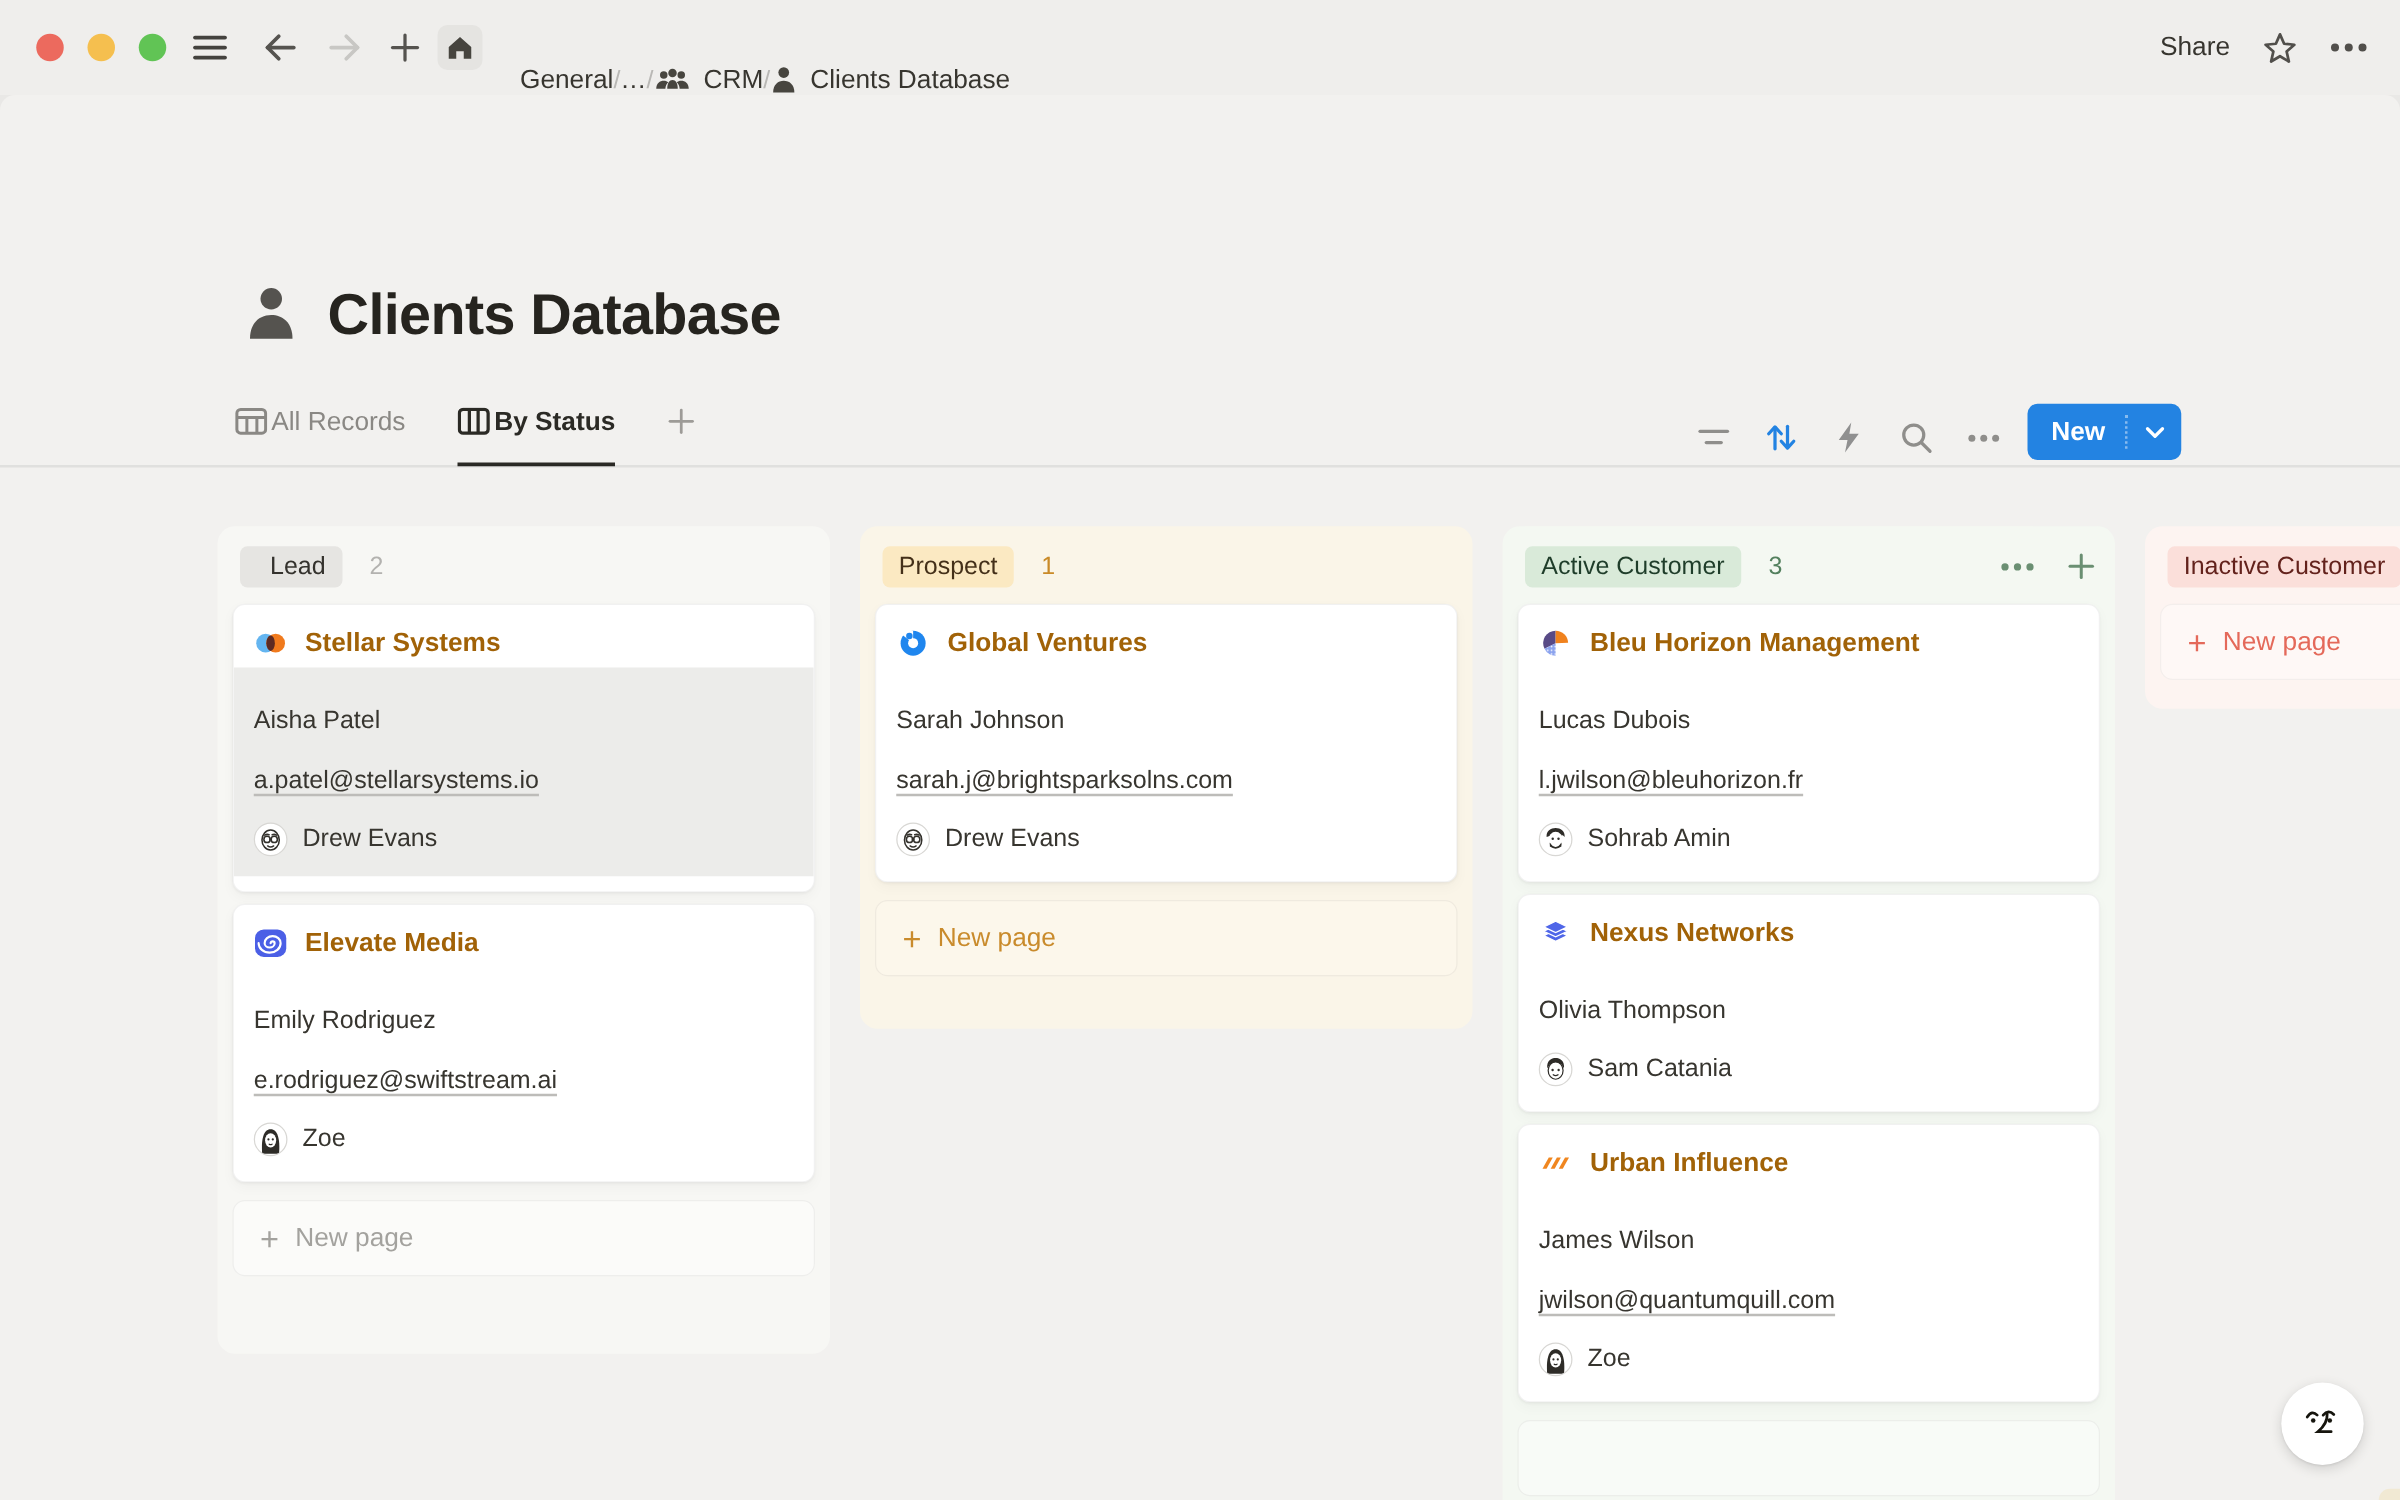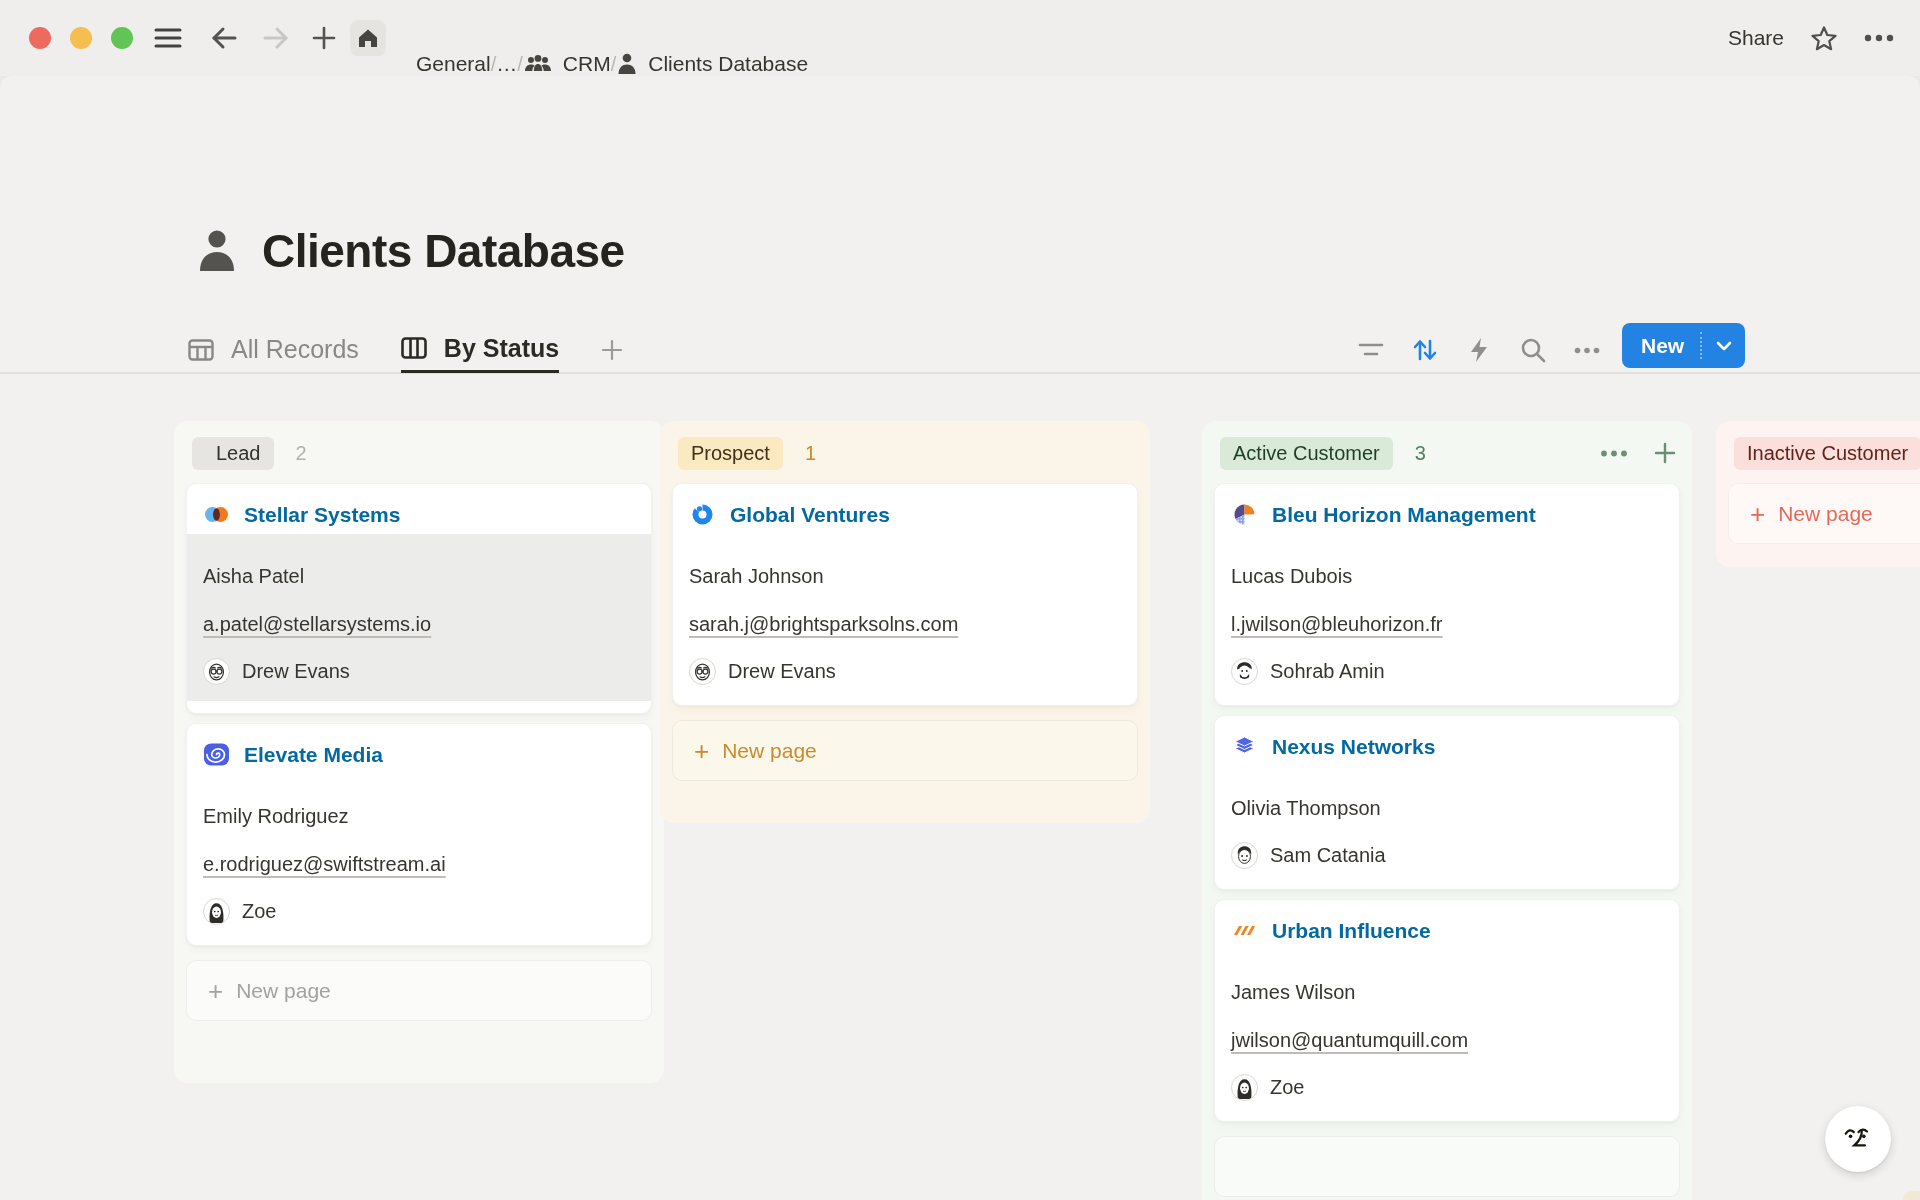--- a/index.html
+++ b/index.html
@@ -23,50 +23,50 @@
   .crumb { display:flex; align-items:center; gap:10px; cursor:default; }
   .crumb-sep { color:#b9b8b5; font-size:20px; }
   .topbar-right { position:absolute; right:26px; top:0; height:76px; display:flex; align-items:center; gap:26px; }
   .share { font-size:21px; color:#37352f; }
   
   .content { position:absolute; left:0; top:76px; width:1920px; height:1124px; background:#f2f1ef; border-radius:12px 12px 0 0; }
   .page-title-row { position:absolute; left:194px; top:148px; display:flex; align-items:center; gap:22px; }
   .page-title { font-size:46px; font-weight:700; color:#26241f; letter-spacing:-.5px; }
   
   .tabs-row { position:absolute; left:188px; top:250px; height:47px; display:flex; align-items:center; gap:42px; }
-  .tab { display:flex; align-items:center; gap:17px; font-size:25px; height:47px; color:#8a8884; }
+  .tab { display:flex; gap:3px; font-size:21px; height:47px; color:#8a8884; }
   .tab.active { color:#2b2a25; font-weight:600; border-bottom:3.5px solid #2b2a25; }
   .tabs-divider { position:absolute; left:0; top:296px; width:1920px; height:1.5px; background:rgba(0,0,0,.07); }
   
   .view-toolbar { position:absolute; left:1352px; top:252px; height:44px; display:flex; align-items:center; gap:17px; }
   .vt-icon { width:37px; height:37px; display:flex; align-items:center; justify-content:center; border-radius:6px; }
   .new-btn { position:absolute; left:1622px; top:247px; width:123px; height:45px; background:#2383e2; border-radius:8px; display:flex; align-items:center; color:#fff; }
   .new-btn .label { font-size:21px; font-weight:600; padding-left:19px; }
   .new-btn .split { width:0; height:27px; border-left:2px dotted rgba(255,255,255,.45); margin-left:16px; }
   .new-btn .chev { flex:1; display:flex; align-items:center; justify-content:center; }
   
   .column { position:absolute; top:345px; width:490px; border-radius:14px; padding:10px 12px 12px; }
   .col-lead { left:174px; height:662px; background:#f7f7f4; }
-  .col-prospect { left:660px; height:402px; background:#faf5e8; }
+  .col-prospect { left:688px; height:402px; background:#faf5e8; }
   .col-active { left:1202px; height:900px; background:#f4f8f2; }
   .col-inactive { left:1716px; width:500px; height:146px; background:#fdf4f1; }
   .col-header { height:44px; display:flex; align-items:center; gap:22px; padding:0 6px; position:relative; margin-bottom:8px; }
   .col-badge { font-size:20px; font-weight:500; padding:5px 13px; border-radius:6px; white-space:nowrap; }
   .badge-gray { background:#e6e5e2; color:#34322d;padding-left:24px; }
   .badge-yellow { background:#fbe9c2; color:#443019; }
   .badge-green { background:#d9ead9; color:#1f3d2a; }
   .badge-red { background:#fbdfda; color:#63221c; }
   .col-count { font-size:20px; font-weight:500; }
   .count-gray { color:#b3b2af; } .count-yellow { color:#c98a27; } .count-green { color:#53805e; }
   .col-actions { position:absolute; right:4px; top:0; height:44px; display:flex; align-items:center; gap:26px; color:#6a8f72; }
   
   .card { background:#fff; border:1px solid rgba(0,0,0,.055); border-radius:10px; margin-bottom:9px;
           box-shadow:0 1px 2px rgba(0,0,0,.04), 0 4px 10px rgba(0,0,0,.03); overflow:hidden; }
   .card-title-row { display:flex; align-items:center; gap:14px; padding:17px 16px 6px; }
-  .card-title { font-size:21px; font-weight:600; color:#0369a1; }
+  .card-title { font-size:21px; font-weight:600; color:#a16207; }
   .card-fields { padding:6px 16px 20px; }
   .card.shaded .card-fields { background:#ececea; padding-bottom:16px; }
   .card.shaded { padding-bottom:12px; }
   .field { font-size:20px; color:#37352f; margin-top:24px; line-height:24px; }
   .field.email { text-decoration:underline; text-decoration-color:#bdbcb9; text-decoration-thickness:1.5px; text-underline-offset:5px; }
   .owner-row { display:flex; align-items:center; gap:12px; margin-top:22px; }
   .avatar { width:27px; height:27px; border-radius:50%; background:#fff; border:1px solid #d8d7d4; overflow:hidden; flex:0 0 auto; }
   .owner-name { font-size:20px; color:#37352f; }
   .company-icon { width:27px; height:27px; flex:0 0 auto; }
   

